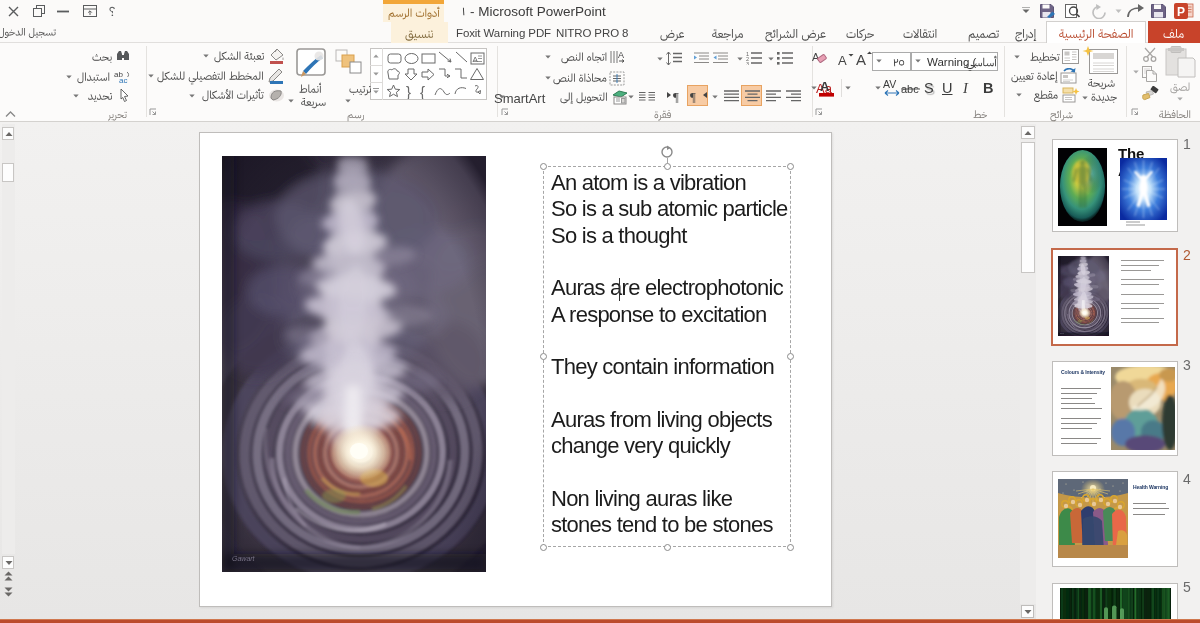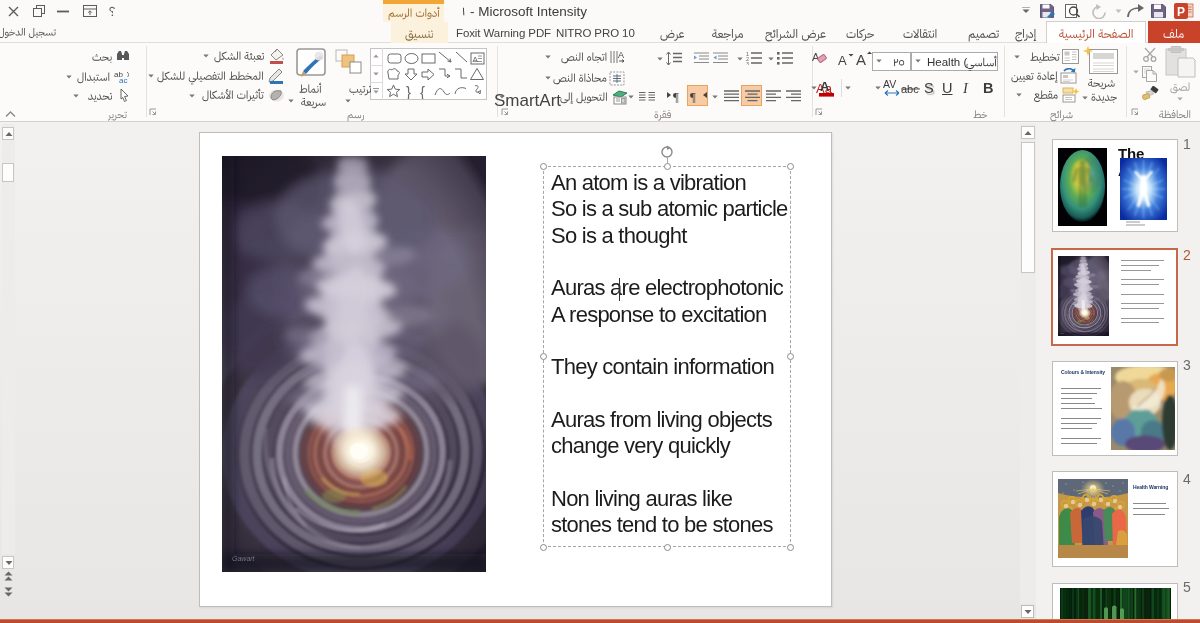--- a/index.html
+++ b/index.html
@@ -26,21 +26,21 @@
     <path d="M2.94 -2.70V-4.09Q2.50 -4.17 2.06 -4.35Q1.62 -4.52 1.27 -4.83Q0.92 -5.13 0.70 -5.58Q0.48 -6.03 0.48 -6.64Q0.48 -7.23 0.66 -7.71Q0.84 -8.19 1.19 -8.53Q1.53 -8.87 2.02 -9.05Q2.50 -9.23 3.09 -9.23Q3.70 -9.23 4.17 -9.06Q4.64 -8.89 4.99 -8.60Q5.33 -8.31 5.56 -7.92Q5.79 -7.54 5.90 -7.12L4.94 -6.76Q4.78 -7.34 4.34 -7.73Q3.89 -8.11 3.13 -8.11Q2.33 -8.11 1.88 -7.72Q1.43 -7.33 1.43 -6.62Q1.43 -5.76 2.07 -5.32Q2.70 -4.89 3.87 -4.84V-2.70ZM3.38 0.16Q2.96 0.16 2.78 -0.05Q2.59 -0.26 2.59 -0.60V-0.77Q2.59 -1.10 2.78 -1.31Q2.96 -1.52 3.38 -1.52Q3.80 -1.52 3.98 -1.31Q4.17 -1.10 4.17 -0.77V-0.60Q4.17 -0.26 3.98 -0.05Q3.80 0.16 3.38 0.16Z" fill="#585A5C"></path>
   </svg>
 <div class="abs" style="left:383px;top:0;width:61px;height:22px;background:#FCF1DC"></div>
 <div class="abs" style="left:383px;top:0;width:61px;height:4px;background:#F2A638"></div>
 <svg style="position:absolute;left:388.2px;top:3.9px" width="51.7" height="17.6" viewBox="0 -12.65 51.7 17.60">
     <path d="M0.66 -0.15Q0.66 -0.79 0.75 -1.25Q0.84 -1.72 1.07 -2.07Q1.30 -2.42 1.69 -2.71Q2.08 -2.99 2.69 -3.29L4.27 -4.06H5.13L5.91 -1.94Q6.02 -1.64 6.11 -1.45Q6.20 -1.25 6.31 -1.14Q6.42 -1.03 6.56 -0.99Q6.70 -0.95 6.89 -0.95H7.11V-0.22L6.89 0.00Q6.37 0.00 6.06 -0.15Q5.75 -0.30 5.51 -0.74L5.44 -0.71V0.00H4.14Q3.23 0.00 2.73 -0.35Q2.22 -0.70 2.22 -1.33Q2.22 -1.91 2.67 -2.27L2.63 -2.31L2.29 -2.11Q2.05 -1.96 1.89 -1.80Q1.73 -1.65 1.64 -1.43Q1.55 -1.21 1.51 -0.90Q1.47 -0.59 1.47 -0.15V3.37H0.66ZM2.88 -1.72Q2.88 -1.32 3.20 -1.13Q3.52 -0.95 4.20 -0.95H5.40Q5.28 -1.20 5.14 -1.59L4.55 -3.16L4.10 -2.95Q3.74 -2.78 3.51 -2.63Q3.28 -2.49 3.13 -2.34Q2.99 -2.20 2.94 -2.05Q2.88 -1.89 2.88 -1.72Z M6.89 -0.73 7.11 -0.95H7.49Q7.70 -0.95 7.86 -0.98Q8.02 -1.02 8.15 -1.12Q8.28 -1.22 8.40 -1.39Q8.51 -1.55 8.65 -1.81L9.12 -2.74L9.75 -2.42L9.16 -1.32L9.32 -1.22Q9.67 -0.99 10.00 -0.90Q10.34 -0.81 10.66 -0.81Q11.18 -0.81 11.42 -1.06Q11.67 -1.30 11.67 -1.88V-2.74H12.44V-1.88Q12.44 -1.29 12.61 -1.05Q12.77 -0.81 13.18 -0.81H13.40Q14.10 -0.81 14.10 -1.52Q14.10 -1.69 14.09 -1.97Q14.07 -2.25 14.01 -2.57L13.93 -3.18L14.68 -3.28L14.76 -2.69Q14.81 -2.35 14.83 -2.05Q14.85 -1.74 14.85 -1.52Q14.85 -0.76 14.44 -0.31Q14.04 0.13 13.29 0.13Q11.99 0.13 11.77 -0.97H11.71Q11.61 -0.44 11.29 -0.15Q10.98 0.13 10.47 0.13Q9.81 0.13 9.01 -0.38L8.67 -0.60Q8.35 -0.25 7.94 -0.13Q7.54 0.00 6.89 0.00Z M14.68 1.69H15.09Q15.70 1.69 16.08 1.52Q16.47 1.34 16.69 1.05Q16.91 0.76 16.99 0.37Q17.08 -0.02 17.08 -0.45Q17.08 -0.77 17.05 -1.12Q17.02 -1.46 16.96 -1.78L16.73 -3.02L17.50 -3.18L17.64 -2.34Q17.71 -1.96 17.75 -1.62Q17.79 -1.28 17.81 -0.95H18.85V-0.22L18.63 0.00H17.80Q17.75 0.54 17.59 1.02Q17.43 1.50 17.12 1.86Q16.81 2.22 16.31 2.43Q15.81 2.64 15.09 2.64H14.68Z M18.63 -0.73 18.85 -0.95H19.17Q19.70 -0.95 19.94 -1.19Q20.17 -1.43 20.17 -1.96V-8.14H20.99V-1.96Q20.99 -0.95 20.55 -0.47Q20.12 0.00 19.17 0.00H18.63Z M22.64 -8.14H23.45V0.00H22.64Z M31.95 0.13Q30.80 0.13 30.01 0.01Q29.23 -0.11 28.74 -0.37Q28.26 -0.64 28.04 -1.07Q27.83 -1.51 27.83 -2.13Q27.83 -2.57 27.95 -3.04Q28.06 -3.50 28.30 -4.06L28.98 -3.85Q28.53 -2.92 28.53 -2.24Q28.53 -1.57 29.17 -1.26Q29.81 -0.95 31.18 -0.95H32.73Q33.51 -0.95 34.01 -0.99Q34.52 -1.03 34.81 -1.14Q35.11 -1.25 35.23 -1.45Q35.34 -1.64 35.34 -1.94Q35.34 -2.12 35.32 -2.40Q35.30 -2.68 35.21 -3.15L35.05 -4.06L35.82 -4.18L35.96 -3.27Q36.04 -2.77 36.06 -2.46Q36.09 -2.15 36.09 -1.94Q36.09 -1.36 35.88 -0.97Q35.66 -0.57 35.17 -0.33Q34.68 -0.09 33.90 0.02Q33.11 0.13 31.95 0.13ZM32.57 -4.06Q32.35 -4.06 32.22 -4.19Q32.09 -4.31 32.09 -4.60Q32.09 -4.88 32.22 -5.01Q32.35 -5.14 32.57 -5.14H32.69Q32.91 -5.14 33.04 -5.01Q33.18 -4.88 33.18 -4.60Q33.18 -4.31 33.04 -4.19Q32.91 -4.06 32.69 -4.06ZM31.15 -4.06Q30.93 -4.06 30.80 -4.19Q30.67 -4.31 30.67 -4.60Q30.67 -4.88 30.80 -5.01Q30.93 -5.14 31.15 -5.14H31.27Q31.49 -5.14 31.62 -5.01Q31.76 -4.88 31.76 -4.60Q31.76 -4.31 31.62 -4.19Q31.49 -4.06 31.27 -4.06Z M37.41 -8.14H38.23V0.00H37.41Z M39.42 1.69H40.18Q41.51 1.69 42.15 1.11Q42.79 0.53 42.79 -0.52V-0.76H42.73Q42.58 -0.40 42.22 -0.19Q41.87 0.02 41.38 0.02Q40.50 0.02 40.02 -0.45Q39.53 -0.91 39.53 -1.76Q39.53 -2.25 39.68 -2.69Q39.83 -3.13 40.09 -3.46Q40.36 -3.78 40.73 -3.98Q41.10 -4.17 41.54 -4.17Q42.48 -4.17 43.02 -3.35Q43.56 -2.54 43.56 -1.07Q43.56 0.68 42.72 1.66Q41.88 2.64 40.18 2.64H39.42ZM41.60 -0.95Q42.07 -0.95 42.36 -1.03Q42.64 -1.11 42.79 -1.29Q42.79 -2.18 42.44 -2.70Q42.09 -3.22 41.47 -3.22Q40.91 -3.22 40.61 -2.85Q40.30 -2.47 40.30 -1.87Q40.30 -1.39 40.56 -1.17Q40.82 -0.95 41.38 -0.95Z M45.30 0.00Q44.90 0.00 44.64 -0.24Q44.38 -0.47 44.38 -0.93V-1.78H45.16V-0.95H46.97Q47.28 -0.95 47.48 -1.02Q47.67 -1.09 47.79 -1.21Q47.91 -1.33 47.95 -1.48Q47.99 -1.64 47.99 -1.80Q47.99 -2.18 47.76 -2.57Q47.52 -2.96 46.94 -3.54L45.78 -4.81L46.50 -5.49L47.60 -4.22Q47.93 -3.84 48.15 -3.53Q48.37 -3.21 48.51 -2.92Q48.65 -2.62 48.71 -2.33Q48.77 -2.05 48.77 -1.73Q48.77 -0.92 48.28 -0.46Q47.78 0.00 46.86 0.00Z M49.31 -8.34H49.71L49.72 -8.38Q49.63 -8.49 49.58 -8.64Q49.52 -8.79 49.52 -8.94Q49.52 -9.37 49.81 -9.66Q50.09 -9.94 50.53 -9.94Q50.79 -9.94 51.05 -9.82Q51.32 -9.69 51.45 -9.48L51.04 -8.99Q50.82 -9.24 50.53 -9.24Q50.34 -9.24 50.20 -9.14Q50.07 -9.03 50.07 -8.88Q50.07 -8.65 50.28 -8.51Q50.49 -8.38 50.86 -8.38H51.57V-7.68H49.31ZM50.03 -6.80H50.84V0.00H50.03Z" fill="#9A6722"></path>
   </svg>
 <svg style="position:absolute;left:462.0px;top:0.6px" width="3.3" height="20.0" viewBox="0 -14.37 3.3 20.00">
     <path d="M2.35 0.00H1.43L0.94 -7.58H1.86Z" fill="#3B3B3B"></path>
   </svg>
-<div class="abs" style="left:470px;top:4px;white-space:nowrap;font-size:13.5px;color:#3B3B3B"> - Microsoft Intensity</div>
+<div class="abs" style="left:470px;top:4px;white-space:nowrap;font-size:13.5px;color:#3B3B3B"> - Microsoft PowerPoint</div>
 <svg class="ico" style="left:1022px;top:7px" width="8" height="7" viewBox="0 0 8 7">
     <path d="M0 0H8" stroke="#666"></path>
     <path d="M0.5 2.5L4 6L7.5 2.5Z" fill="#666"></path>
   </svg>
 <svg class="ico" style="left:1040px;top:4px" width="15" height="14" viewBox="0 0 15 14">
     <path d="M0.5 0.5H11L13.5 3V13.5H0.5Z" fill="#6E6486" stroke="#5D5476"></path>
     <rect x="2.5" y="0.5" width="7" height="4" fill="#FBFAF9"></rect>
     <rect x="2.5" y="8" width="8" height="5.5" fill="#E8E6EE"></rect>
     <path d="M7 13L12.5 7.5L15 10L9.5 14Z" fill="#2E75B6"></path>
   </svg>
@@ -74,21 +74,21 @@
 <div class="abs" style="left:0;top:22px;width:1200px;height:21px;background:#FBFAF9"></div>
 <div class="abs" style="left:0;top:42px;width:1200px;height:1px;background:#E1DFDD"></div>
 <svg style="position:absolute;left:-2.0px;top:23.5px" width="58.0" height="16.0" viewBox="0 -11.50 58.0 16.00">
     <path d="M3.06 2.40Q1.80 2.40 1.10 1.74Q0.40 1.08 0.40 -0.10Q0.40 -0.56 0.53 -1.08Q0.65 -1.59 0.87 -2.10L1.49 -1.91Q1.30 -1.49 1.18 -1.04Q1.06 -0.59 1.06 -0.19Q1.06 0.62 1.51 1.06Q1.96 1.50 2.76 1.50H3.36Q3.83 1.50 4.16 1.40Q4.48 1.29 4.68 1.04Q4.88 0.80 4.97 0.41Q5.06 0.01 5.06 -0.56V-7.40H5.80V-0.56Q5.80 0.97 5.14 1.69Q4.48 2.40 3.06 2.40Z M6.89 1.54H7.42Q8.51 1.54 9.11 1.14Q9.70 0.73 9.84 0.00H8.67Q7.87 0.00 7.43 -0.42Q6.99 -0.84 6.99 -1.60Q6.99 -2.05 7.12 -2.45Q7.26 -2.85 7.50 -3.15Q7.74 -3.44 8.07 -3.62Q8.41 -3.79 8.81 -3.79Q9.64 -3.79 10.12 -3.05Q10.59 -2.31 10.59 -0.97V-0.86H11.05V-0.20L10.85 0.00H10.50Q10.28 1.15 9.52 1.77Q8.75 2.40 7.42 2.40H6.89ZM7.69 -1.70Q7.69 -1.26 7.92 -1.06Q8.16 -0.86 8.67 -0.86H9.89V-1.17Q9.89 -1.98 9.59 -2.46Q9.28 -2.93 8.75 -2.93Q8.24 -2.93 7.96 -2.59Q7.69 -2.25 7.69 -1.70Z M10.85 -0.66 11.05 -0.86H11.39Q11.83 -0.86 12.21 -0.89Q12.58 -0.92 12.97 -1.01Q13.36 -1.09 13.80 -1.25Q14.23 -1.41 14.78 -1.67L15.70 -2.11V-2.15L14.22 -2.48L12.15 -2.99V-2.13H11.45V-2.90Q11.45 -3.32 11.69 -3.54Q11.92 -3.75 12.28 -3.75Q12.39 -3.75 12.55 -3.73Q12.70 -3.70 13.03 -3.62L15.47 -2.99Q16.02 -2.85 16.39 -2.79Q16.76 -2.74 17.03 -2.74H17.19V-1.88H16.41L15.05 -1.06Q14.43 -0.69 13.95 -0.48Q13.47 -0.26 13.05 -0.15Q12.63 -0.05 12.23 -0.03Q11.84 0.00 11.39 0.00H10.85ZM13.53 -4.89Q13.33 -4.89 13.21 -5.00Q13.09 -5.12 13.09 -5.38Q13.09 -5.64 13.21 -5.76Q13.33 -5.87 13.53 -5.87H13.64Q13.84 -5.87 13.96 -5.76Q14.08 -5.64 14.08 -5.38Q14.08 -5.12 13.96 -5.00Q13.84 -4.89 13.64 -4.89Z M18.52 0.00Q18.16 0.00 17.93 -0.21Q17.69 -0.43 17.69 -0.85V-1.62H18.39V-0.86H19.74Q20.08 -0.86 20.30 -0.88Q20.52 -0.90 20.65 -0.95Q20.78 -0.99 20.83 -1.07Q20.88 -1.15 20.88 -1.28Q20.88 -1.40 20.83 -1.57Q20.78 -1.74 20.65 -2.09L19.69 -4.73L20.40 -4.99L21.42 -2.19Q21.57 -1.79 21.69 -1.54Q21.80 -1.28 21.92 -1.13Q22.04 -0.98 22.16 -0.92Q22.29 -0.86 22.45 -0.86H22.70V-0.20L22.50 0.00Q22.23 0.00 22.02 -0.05Q21.82 -0.10 21.66 -0.21Q21.50 -0.31 21.37 -0.48Q21.24 -0.65 21.12 -0.90H21.07Q21.01 -0.41 20.69 -0.21Q20.37 0.00 19.74 0.00Z M22.50 -0.66 22.70 -0.86H22.99Q23.47 -0.86 23.69 -1.08Q23.90 -1.30 23.90 -1.78V-7.40H24.64V-1.78Q24.64 -0.86 24.25 -0.43Q23.85 0.00 22.99 0.00H22.50Z M26.14 -7.40H26.88V0.00H26.14Z M33.49 2.40Q32.23 2.40 31.53 1.74Q30.83 1.08 30.83 -0.10Q30.83 -0.56 30.96 -1.08Q31.08 -1.59 31.30 -2.10L31.92 -1.91Q31.73 -1.49 31.61 -1.04Q31.49 -0.59 31.49 -0.19Q31.49 0.62 31.94 1.06Q32.39 1.50 33.19 1.50H33.79Q34.26 1.50 34.59 1.40Q34.91 1.29 35.11 1.04Q35.31 0.80 35.40 0.41Q35.49 0.01 35.49 -0.56V-7.40H36.23V-0.86H37.45V-0.20L37.25 0.00H36.20Q36.09 1.24 35.43 1.82Q34.77 2.40 33.49 2.40Z M37.25 -0.66 37.45 -0.86H37.80Q38.65 -0.86 38.65 -1.71V-3.29H39.35V-1.71Q39.35 -0.86 40.20 -0.86H40.55V-0.20L40.35 0.00Q38.97 0.00 38.73 -0.98H38.68Q38.57 -0.43 38.25 -0.21Q37.93 0.00 37.25 0.00ZM39.59 2.00Q39.39 2.00 39.27 1.89Q39.15 1.77 39.15 1.51Q39.15 1.25 39.27 1.14Q39.39 1.02 39.59 1.02H39.70Q39.90 1.02 40.02 1.14Q40.14 1.25 40.14 1.51Q40.14 1.77 40.02 1.89Q39.90 2.00 39.70 2.00ZM38.30 2.00Q38.10 2.00 37.98 1.89Q37.86 1.77 37.86 1.51Q37.86 1.25 37.98 1.14Q38.10 1.02 38.30 1.02H38.41Q38.61 1.02 38.73 1.14Q38.85 1.25 38.85 1.51Q38.85 1.77 38.73 1.89Q38.61 2.00 38.41 2.00Z M40.35 -0.66 40.55 -0.86H40.89Q41.33 -0.86 41.71 -0.89Q42.08 -0.92 42.47 -1.01Q42.86 -1.09 43.30 -1.25Q43.73 -1.41 44.28 -1.67L45.20 -2.11V-2.15L43.72 -2.48L41.65 -2.99V-2.13H40.95V-2.90Q40.95 -3.32 41.19 -3.54Q41.42 -3.75 41.78 -3.75Q41.89 -3.75 42.05 -3.73Q42.20 -3.70 42.53 -3.62L44.97 -2.99Q45.52 -2.85 45.89 -2.79Q46.26 -2.74 46.53 -2.74H46.69V-1.88H45.93V-1.76Q45.93 -1.26 46.15 -1.06Q46.37 -0.86 46.83 -0.86H47.18V-0.20L46.98 0.00Q46.54 0.00 46.23 -0.08Q45.92 -0.16 45.73 -0.35Q45.53 -0.53 45.44 -0.82Q45.34 -1.11 45.33 -1.53L44.55 -1.06Q43.93 -0.69 43.45 -0.48Q42.97 -0.26 42.55 -0.15Q42.13 -0.05 41.73 -0.03Q41.34 0.00 40.89 0.00H40.35ZM43.54 2.00Q43.34 2.00 43.22 1.89Q43.10 1.77 43.10 1.51Q43.10 1.25 43.22 1.14Q43.34 1.02 43.54 1.02H43.65Q43.85 1.02 43.97 1.14Q44.09 1.25 44.09 1.51Q44.09 1.77 43.97 1.89Q43.85 2.00 43.65 2.00Z M46.98 -0.66 47.18 -0.86H47.53Q47.72 -0.86 47.87 -0.90Q48.01 -0.93 48.13 -1.02Q48.25 -1.11 48.36 -1.26Q48.46 -1.41 48.58 -1.65L49.01 -2.49L49.58 -2.20L49.05 -1.20L49.19 -1.11Q49.51 -0.90 49.82 -0.82Q50.12 -0.74 50.41 -0.74Q50.88 -0.74 51.11 -0.96Q51.33 -1.18 51.33 -1.71V-2.49H52.03V-1.71Q52.03 -1.17 52.18 -0.95Q52.33 -0.74 52.68 -0.74H52.91Q53.26 -0.74 53.41 -0.95Q53.55 -1.17 53.55 -1.71V-2.89H54.25V-1.71Q54.25 -0.86 55.10 -0.86H55.45V-0.20L55.25 0.00Q54.59 0.00 54.21 -0.21Q53.83 -0.43 53.68 -0.88H53.63Q53.57 -0.32 53.33 -0.10Q53.09 0.12 52.63 0.12Q51.60 0.12 51.42 -0.88H51.37Q51.27 -0.40 50.99 -0.14Q50.70 0.12 50.23 0.12Q49.64 0.12 48.91 -0.35L48.60 -0.55Q48.31 -0.23 47.94 -0.12Q47.57 0.00 46.98 0.00Z M55.25 -0.66 55.45 -0.86H55.60Q56.26 -0.86 56.56 -1.02Q56.85 -1.19 56.85 -1.66Q56.85 -1.84 56.83 -2.12Q56.80 -2.40 56.72 -2.86L56.58 -3.69L57.28 -3.80L57.40 -2.97Q57.47 -2.48 57.50 -2.17Q57.53 -1.86 57.53 -1.66Q57.53 -0.82 57.04 -0.41Q56.54 0.00 55.60 0.00H55.25ZM57.38 -5.00Q57.18 -5.00 57.06 -5.12Q56.94 -5.23 56.94 -5.49Q56.94 -5.75 57.06 -5.87Q57.18 -5.98 57.38 -5.98H57.49Q57.69 -5.98 57.81 -5.87Q57.93 -5.75 57.93 -5.49Q57.93 -5.23 57.81 -5.12Q57.69 -5.00 57.49 -5.00ZM56.09 -5.00Q55.89 -5.00 55.77 -5.12Q55.65 -5.23 55.65 -5.49Q55.65 -5.75 55.77 -5.87Q55.89 -5.98 56.09 -5.98H56.20Q56.40 -5.98 56.52 -5.87Q56.64 -5.75 56.64 -5.49Q56.64 -5.23 56.52 -5.12Q56.40 -5.00 56.20 -5.00Z" fill="#444"></path>
   </svg>
 <div class="abs" style="left:391px;top:22px;width:57px;height:21px;background:#FCF1DC"></div>
 <svg style="position:absolute;left:404.5px;top:24.2px" width="28.9" height="19.2" viewBox="0 -13.80 28.9 19.20">
     <path d="M3.98 2.88Q2.33 2.88 1.40 2.09Q0.48 1.30 0.48 -0.12Q0.48 -0.67 0.63 -1.29Q0.78 -1.91 1.04 -2.52L1.79 -2.29Q1.56 -1.82 1.42 -1.31Q1.27 -0.80 1.27 -0.35Q1.27 0.67 1.89 1.24Q2.51 1.80 3.62 1.80H4.34Q5.72 1.80 6.39 1.37Q7.06 0.94 7.15 0.00H5.69Q4.73 0.00 4.20 -0.50Q3.67 -1.01 3.67 -1.92Q3.67 -2.46 3.83 -2.94Q4.00 -3.42 4.28 -3.77Q4.57 -4.13 4.97 -4.34Q5.38 -4.55 5.86 -4.55Q6.84 -4.55 7.40 -3.63Q7.96 -2.71 7.99 -1.03H8.54V-0.24L8.30 0.00H7.94Q7.75 1.48 6.80 2.18Q5.84 2.88 3.98 2.88ZM4.51 -2.04Q4.51 -1.51 4.79 -1.27Q5.08 -1.03 5.69 -1.03H7.16V-1.40Q7.16 -2.38 6.80 -2.95Q6.43 -3.52 5.78 -3.52Q5.17 -3.52 4.84 -3.11Q4.51 -2.70 4.51 -2.04ZM6.53 -5.99Q6.29 -5.99 6.14 -6.13Q6.00 -6.26 6.00 -6.58Q6.00 -6.89 6.14 -7.03Q6.29 -7.16 6.53 -7.16H6.66Q6.90 -7.16 7.04 -7.03Q7.19 -6.89 7.19 -6.58Q7.19 -6.26 7.04 -6.13Q6.90 -5.99 6.66 -5.99ZM4.98 -5.99Q4.74 -5.99 4.60 -6.13Q4.45 -6.26 4.45 -6.58Q4.45 -6.89 4.60 -7.03Q4.74 -7.16 4.98 -7.16H5.11Q5.35 -7.16 5.50 -7.03Q5.64 -6.89 5.64 -6.58Q5.64 -6.26 5.50 -6.13Q5.35 -5.99 5.11 -5.99Z M8.30 -0.79 8.54 -1.03H8.96Q9.98 -1.03 9.98 -2.05V-3.95H10.82V-2.05Q10.82 -1.03 11.84 -1.03H12.26V-0.24L12.02 0.00Q10.37 0.00 10.08 -1.18H10.02Q9.89 -0.52 9.50 -0.26Q9.12 0.00 8.30 0.00ZM11.11 2.40Q10.87 2.40 10.73 2.26Q10.58 2.12 10.58 1.81Q10.58 1.50 10.73 1.36Q10.87 1.22 11.11 1.22H11.24Q11.48 1.22 11.63 1.36Q11.77 1.50 11.77 1.81Q11.77 2.12 11.63 2.26Q11.48 2.40 11.24 2.40ZM9.56 2.40Q9.32 2.40 9.18 2.26Q9.04 2.12 9.04 1.81Q9.04 1.50 9.18 1.36Q9.32 1.22 9.56 1.22H9.70Q9.94 1.22 10.08 1.36Q10.22 1.50 10.22 1.81Q10.22 2.12 10.08 2.26Q9.94 2.40 9.70 2.40Z M12.02 -0.79 12.26 -1.03H12.68Q12.91 -1.03 13.09 -1.07Q13.26 -1.12 13.40 -1.22Q13.55 -1.33 13.67 -1.51Q13.80 -1.69 13.94 -1.98L14.46 -2.99L15.14 -2.64L14.51 -1.44L14.68 -1.33Q15.06 -1.08 15.43 -0.98Q15.79 -0.89 16.14 -0.89Q16.70 -0.89 16.97 -1.15Q17.24 -1.42 17.24 -2.05V-2.99H18.08V-2.05Q18.08 -1.40 18.26 -1.15Q18.44 -0.89 18.86 -0.89H19.14Q19.56 -0.89 19.73 -1.15Q19.91 -1.40 19.91 -2.05V-3.47H20.75V-2.05Q20.75 -1.03 21.77 -1.03H22.19V-0.24L21.95 0.00Q21.16 0.00 20.70 -0.26Q20.24 -0.52 20.06 -1.06H20.00Q19.93 -0.38 19.64 -0.12Q19.36 0.14 18.80 0.14Q17.57 0.14 17.35 -1.06H17.29Q17.17 -0.48 16.83 -0.17Q16.49 0.14 15.92 0.14Q15.22 0.14 14.34 -0.42L13.97 -0.66Q13.62 -0.28 13.18 -0.14Q12.73 0.00 12.02 0.00Z M21.95 -0.79 22.19 -1.03H22.61Q23.63 -1.03 23.63 -2.05V-3.95H24.47V-2.05Q24.47 -1.03 25.49 -1.03H25.91V-0.24L25.67 0.00Q24.01 0.00 23.72 -1.18H23.66Q23.53 -0.52 23.15 -0.26Q22.76 0.00 21.95 0.00ZM23.98 -5.39Q23.74 -5.39 23.59 -5.53Q23.45 -5.66 23.45 -5.98Q23.45 -6.29 23.59 -6.43Q23.74 -6.56 23.98 -6.56H24.11Q24.35 -6.56 24.49 -6.43Q24.64 -6.29 24.64 -5.98Q24.64 -5.66 24.49 -5.53Q24.35 -5.39 24.11 -5.39Z M25.67 -0.79 25.91 -1.03H26.09Q26.88 -1.03 27.23 -1.23Q27.59 -1.43 27.59 -1.99Q27.59 -2.21 27.56 -2.54Q27.53 -2.88 27.43 -3.43L27.26 -4.43L28.10 -4.56L28.25 -3.56Q28.33 -2.98 28.37 -2.60Q28.40 -2.23 28.40 -1.99Q28.40 -0.98 27.81 -0.49Q27.22 0.00 26.09 0.00H25.67ZM28.22 -6.00Q27.98 -6.00 27.84 -6.14Q27.70 -6.28 27.70 -6.59Q27.70 -6.90 27.84 -7.04Q27.98 -7.18 28.22 -7.18H28.36Q28.60 -7.18 28.74 -7.04Q28.88 -6.90 28.88 -6.59Q28.88 -6.28 28.74 -6.14Q28.60 -6.00 28.36 -6.00ZM26.68 -6.00Q26.44 -6.00 26.29 -6.14Q26.15 -6.28 26.15 -6.59Q26.15 -6.90 26.29 -7.04Q26.44 -7.18 26.68 -7.18H26.81Q27.05 -7.18 27.19 -7.04Q27.34 -6.90 27.34 -6.59Q27.34 -6.28 27.19 -6.14Q27.05 -6.00 26.81 -6.00Z" fill="#7A6335"></path>
   </svg>
 <div class="abs" style="left:456px;top:27px;white-space:nowrap;font-size:11.5px;letter-spacing:-0.1px;color:#444">Foxit Warning PDF</div>
-<div class="abs" style="left:556px;top:27px;white-space:nowrap;font-size:11.5px;letter-spacing:-0.1px;color:#444">NITRO PRO 10</div>
+<div class="abs" style="left:556px;top:27px;white-space:nowrap;font-size:11.5px;letter-spacing:-0.1px;color:#444">NITRO PRO 8</div>
 <svg style="position:absolute;left:659.7px;top:24.2px" width="24.6" height="19.2" viewBox="0 -13.80 24.6 19.20">
     <path d="M3.80 2.88Q2.23 2.88 1.36 2.09Q0.48 1.30 0.48 -0.12Q0.48 -0.67 0.63 -1.29Q0.78 -1.91 1.04 -2.52L1.79 -2.29Q1.56 -1.82 1.42 -1.31Q1.27 -0.80 1.27 -0.35Q1.27 0.67 1.85 1.24Q2.42 1.80 3.44 1.80H4.16Q5.44 1.80 6.03 1.29Q6.62 0.78 6.62 -0.31Q6.62 -0.46 6.62 -0.61Q6.61 -0.77 6.58 -0.99Q6.55 -1.21 6.49 -1.52Q6.43 -1.84 6.32 -2.29L6.20 -2.82L7.04 -2.99L7.15 -2.46Q7.25 -1.96 7.31 -1.61Q7.37 -1.27 7.39 -1.03H7.42L8.10 -2.20Q8.56 -2.99 9.02 -3.51Q9.49 -4.03 9.97 -4.34Q10.45 -4.66 10.95 -4.79Q11.45 -4.92 11.99 -4.92Q13.15 -4.92 13.80 -4.28Q14.45 -3.64 14.45 -2.51Q14.45 -1.15 13.76 -0.58Q13.08 0.00 11.75 0.00H7.43Q7.34 1.49 6.47 2.18Q5.59 2.88 3.80 2.88ZM11.75 -1.03Q12.65 -1.03 13.13 -1.33Q13.61 -1.63 13.61 -2.39Q13.61 -3.13 13.23 -3.51Q12.85 -3.89 12.17 -3.89H11.81Q11.33 -3.89 10.94 -3.80Q10.55 -3.71 10.19 -3.49Q9.84 -3.26 9.50 -2.87Q9.16 -2.48 8.77 -1.90L8.26 -1.09L8.29 -1.03ZM11.56 -6.36Q11.32 -6.36 11.17 -6.50Q11.03 -6.64 11.03 -6.95Q11.03 -7.26 11.17 -7.40Q11.32 -7.54 11.56 -7.54H11.69Q11.93 -7.54 12.07 -7.40Q12.22 -7.26 12.22 -6.95Q12.22 -6.64 12.07 -6.50Q11.93 -6.36 11.69 -6.36Z M14.26 1.85H14.70Q15.36 1.85 15.78 1.66Q16.20 1.46 16.44 1.15Q16.68 0.83 16.78 0.40Q16.87 -0.02 16.87 -0.49Q16.87 -0.84 16.84 -1.22Q16.80 -1.60 16.74 -1.94L16.49 -3.30L17.33 -3.47L17.48 -2.56Q17.56 -2.14 17.60 -1.76Q17.64 -1.39 17.66 -1.03H18.80V-0.24L18.56 0.00H17.65Q17.60 0.59 17.43 1.11Q17.26 1.63 16.91 2.03Q16.57 2.42 16.03 2.65Q15.48 2.88 14.70 2.88H14.26Z M18.56 -0.79 18.80 -1.03H20.32V-1.09Q19.87 -1.38 19.58 -1.92Q19.28 -2.46 19.28 -3.10Q19.28 -3.64 19.46 -4.08Q19.64 -4.52 19.95 -4.84Q20.26 -5.16 20.68 -5.33Q21.10 -5.51 21.56 -5.51Q22.25 -5.51 22.75 -5.23Q23.26 -4.94 23.59 -4.43L22.99 -3.73Q22.68 -4.12 22.33 -4.30Q21.97 -4.48 21.52 -4.48Q20.83 -4.48 20.48 -4.10Q20.12 -3.72 20.12 -3.10Q20.12 -2.76 20.27 -2.47Q20.41 -2.18 20.66 -1.97Q20.92 -1.76 21.26 -1.64Q21.61 -1.52 22.02 -1.52Q22.56 -1.52 23.14 -1.67L24.10 -1.91L24.32 -0.97L22.76 -0.54Q22.19 -0.37 21.70 -0.27Q21.20 -0.17 20.72 -0.11Q20.23 -0.05 19.71 -0.02Q19.19 0.00 18.56 0.00Z" fill="#444"></path>
   </svg>
 <svg style="position:absolute;left:712.3px;top:24.2px" width="31.4" height="19.2" viewBox="0 -13.80 31.4 19.20">
     <path d="M5.47 0.00Q4.92 0.00 4.54 -0.09Q4.16 -0.18 3.93 -0.39Q3.70 -0.60 3.59 -0.93Q3.48 -1.26 3.48 -1.75V-1.96H3.42Q3.25 -1.42 2.85 -1.15Q2.45 -0.88 1.88 -0.88Q1.08 -0.88 0.63 -1.31Q0.18 -1.74 0.18 -2.53Q0.18 -2.87 0.29 -3.16Q0.40 -3.46 0.64 -3.74Q0.89 -4.02 1.27 -4.30Q1.66 -4.58 2.21 -4.90L3.42 -5.59V-6.19H4.26V-1.87Q4.26 -1.38 4.51 -1.21Q4.76 -1.03 5.29 -1.03H5.71V-0.24ZM2.06 -1.91Q2.80 -1.91 3.11 -2.12Q3.42 -2.33 3.42 -2.87V-4.62L2.21 -3.97Q1.57 -3.62 1.30 -3.33Q1.02 -3.04 1.02 -2.65Q1.02 -2.27 1.25 -2.09Q1.49 -1.91 2.06 -1.91ZM3.80 -7.19Q3.56 -7.19 3.42 -7.33Q3.28 -7.46 3.28 -7.78Q3.28 -8.09 3.42 -8.23Q3.56 -8.36 3.80 -8.36H3.94Q4.18 -8.36 4.32 -8.23Q4.46 -8.09 4.46 -7.78Q4.46 -7.46 4.32 -7.33Q4.18 -7.19 3.94 -7.19ZM2.26 -7.19Q2.02 -7.19 1.87 -7.33Q1.73 -7.46 1.73 -7.78Q1.73 -8.09 1.87 -8.23Q2.02 -8.36 2.26 -8.36H2.39Q2.63 -8.36 2.77 -8.23Q2.92 -8.09 2.92 -7.78Q2.92 -7.46 2.77 -7.33Q2.63 -7.19 2.39 -7.19Z M5.47 -0.79 5.71 -1.03H7.93L7.94 -1.08L6.25 -3.17V-4.20Q6.78 -4.48 7.40 -4.63Q8.02 -4.78 8.60 -4.78Q9.70 -4.78 10.30 -4.33Q10.91 -3.89 10.91 -3.10Q10.91 -2.78 10.83 -2.55Q10.75 -2.32 10.57 -2.09Q10.39 -1.86 10.10 -1.62Q9.82 -1.38 9.41 -1.07L9.42 -1.03H11.45V-0.24L11.21 0.00H10.43Q9.95 0.00 9.50 -0.14Q9.05 -0.28 8.66 -0.55Q8.28 -0.28 7.83 -0.14Q7.38 0.00 6.90 0.00H5.47ZM7.06 -3.46 8.75 -1.44 8.88 -1.55Q9.17 -1.79 9.39 -1.97Q9.61 -2.15 9.77 -2.31Q9.92 -2.47 10.01 -2.62Q10.09 -2.77 10.09 -2.95Q10.09 -3.34 9.70 -3.54Q9.30 -3.74 8.58 -3.74Q8.23 -3.74 7.85 -3.69Q7.48 -3.64 7.06 -3.50Z M11.21 -0.79 11.45 -1.03H11.86Q12.38 -1.03 12.83 -1.07Q13.28 -1.10 13.75 -1.21Q14.22 -1.31 14.74 -1.50Q15.26 -1.69 15.92 -2.00L17.03 -2.53V-2.58L15.25 -2.98L12.77 -3.59V-2.56H11.93V-3.48Q11.93 -3.98 12.21 -4.24Q12.49 -4.50 12.92 -4.50Q13.06 -4.50 13.24 -4.47Q13.43 -4.44 13.82 -4.34L16.75 -3.59Q17.41 -3.42 17.86 -3.35Q18.30 -3.29 18.62 -3.29H18.82V-2.26H17.88L16.25 -1.27Q15.50 -0.83 14.93 -0.57Q14.35 -0.31 13.85 -0.19Q13.34 -0.06 12.87 -0.03Q12.40 0.00 11.86 0.00H11.21ZM15.04 2.40Q14.80 2.40 14.65 2.26Q14.51 2.12 14.51 1.81Q14.51 1.50 14.65 1.36Q14.80 1.22 15.04 1.22H15.17Q15.41 1.22 15.55 1.36Q15.70 1.50 15.70 1.81Q15.70 2.12 15.55 2.26Q15.41 2.40 15.17 2.40Z M19.96 -8.88H20.84V0.00H19.96Z M21.02 1.85H21.47Q22.13 1.85 22.55 1.66Q22.97 1.46 23.21 1.15Q23.45 0.83 23.54 0.40Q23.64 -0.02 23.64 -0.49Q23.64 -0.84 23.60 -1.22Q23.57 -1.60 23.51 -1.94L23.26 -3.30L24.10 -3.47L24.25 -2.56Q24.32 -2.14 24.37 -1.76Q24.41 -1.39 24.43 -1.03H25.57V-0.24L25.33 0.00H24.42Q24.37 0.59 24.20 1.11Q24.02 1.63 23.68 2.03Q23.34 2.42 22.79 2.65Q22.25 2.88 21.47 2.88H21.02Z M26.90 -0.70Q26.63 -0.32 26.26 -0.16Q25.90 0.00 25.33 0.00V-0.79L25.57 -1.03Q25.80 -1.03 25.96 -1.09Q26.12 -1.15 26.25 -1.28Q26.38 -1.40 26.48 -1.61Q26.58 -1.82 26.69 -2.11L27.02 -3.00Q27.30 -3.72 27.76 -4.11Q28.21 -4.50 28.97 -4.50Q29.86 -4.50 30.34 -3.70Q30.83 -2.89 30.83 -1.46V-0.90L30.12 0.14ZM27.38 -1.64 29.99 -0.95V-1.46Q29.99 -2.40 29.68 -2.93Q29.38 -3.47 28.82 -3.47Q28.37 -3.47 28.12 -3.19Q27.88 -2.92 27.71 -2.50Z" fill="#444"></path>
   </svg>
 <svg style="position:absolute;left:764.5px;top:24.2px" width="61.0" height="19.2" viewBox="0 -13.80 61.0 19.20">
     <path d="M3.86 3.65Q3.07 3.65 2.43 3.42Q1.79 3.19 1.34 2.75Q0.90 2.32 0.66 1.69Q0.42 1.06 0.42 0.25Q0.42 -0.26 0.57 -0.76Q0.72 -1.26 1.09 -1.72Q1.45 -2.18 2.06 -2.60Q2.68 -3.02 3.59 -3.38L6.05 -4.34V-4.39L1.73 -4.55V-3.61H0.89V-4.54Q0.89 -5.08 1.24 -5.32Q1.58 -5.57 2.21 -5.53L6.78 -5.26V-3.67L6.20 -3.46V-2.11Q6.20 -1.51 6.47 -1.27Q6.73 -1.03 7.28 -1.03H7.70V-0.24L7.46 0.00Q6.91 0.00 6.53 -0.11Q6.16 -0.22 5.92 -0.45Q5.69 -0.68 5.59 -1.06Q5.48 -1.44 5.48 -1.99V-3.18L3.70 -2.51Q2.46 -2.05 1.88 -1.46Q1.31 -0.88 1.31 -0.01V0.28Q1.31 1.37 2.00 1.97Q2.69 2.57 3.86 2.57Q4.73 2.57 5.40 2.29Q6.07 2.00 6.68 1.37L7.33 2.17Q6.96 2.56 6.58 2.84Q6.19 3.12 5.77 3.30Q5.35 3.48 4.88 3.56Q4.40 3.65 3.86 3.65Z M7.46 -0.79 7.70 -1.03H7.88Q8.68 -1.03 9.03 -1.23Q9.38 -1.43 9.38 -1.99Q9.38 -2.21 9.35 -2.54Q9.32 -2.88 9.23 -3.43L9.06 -4.43L9.90 -4.56L10.04 -3.56Q10.13 -2.98 10.16 -2.60Q10.20 -2.23 10.20 -1.99Q10.20 -0.98 9.61 -0.49Q9.01 0.00 7.88 0.00H7.46ZM8.11 -6.24H8.54L8.56 -6.29Q8.46 -6.41 8.40 -6.57Q8.34 -6.73 8.34 -6.90Q8.34 -7.37 8.65 -7.68Q8.96 -7.99 9.44 -7.99Q9.72 -7.99 10.01 -7.85Q10.30 -7.72 10.44 -7.49L10.00 -6.95Q9.76 -7.22 9.44 -7.22Q9.23 -7.22 9.08 -7.11Q8.94 -7.00 8.94 -6.83Q8.94 -6.58 9.17 -6.43Q9.40 -6.29 9.80 -6.29H10.57V-5.52H8.11Z M11.64 -8.88H12.53V0.00H11.64Z M12.71 1.85H13.15Q13.81 1.85 14.23 1.66Q14.65 1.46 14.89 1.15Q15.13 0.83 15.23 0.40Q15.32 -0.02 15.32 -0.49Q15.32 -0.84 15.29 -1.22Q15.25 -1.60 15.19 -1.94L14.94 -3.30L15.78 -3.47L15.94 -2.56Q16.01 -2.14 16.05 -1.76Q16.09 -1.39 16.12 -1.03H17.26V-0.24L17.02 0.00H16.10Q16.06 0.59 15.88 1.11Q15.71 1.63 15.37 2.03Q15.02 2.42 14.48 2.65Q13.93 2.88 13.15 2.88H12.71Z M17.02 -0.79 17.26 -1.03H17.68Q17.90 -1.03 18.08 -1.07Q18.25 -1.12 18.40 -1.22Q18.54 -1.33 18.67 -1.51Q18.79 -1.69 18.94 -1.98L19.45 -2.99L20.14 -2.64L19.50 -1.44L19.67 -1.33Q20.05 -1.08 20.42 -0.98Q20.78 -0.89 21.13 -0.89Q21.70 -0.89 21.97 -1.15Q22.24 -1.42 22.24 -2.05V-2.99H23.08V-2.05Q23.08 -1.40 23.26 -1.15Q23.44 -0.89 23.86 -0.89H24.13Q24.55 -0.89 24.73 -1.15Q24.90 -1.40 24.90 -2.05V-3.47H25.74V-2.05Q25.74 -1.03 26.76 -1.03H27.18V-0.24L26.94 0.00Q26.15 0.00 25.69 -0.26Q25.24 -0.52 25.06 -1.06H25.00Q24.92 -0.38 24.64 -0.12Q24.35 0.14 23.80 0.14Q22.56 0.14 22.34 -1.06H22.28Q22.16 -0.48 21.82 -0.17Q21.48 0.14 20.92 0.14Q20.21 0.14 19.33 -0.42L18.96 -0.66Q18.61 -0.28 18.17 -0.14Q17.72 0.00 17.02 0.00ZM23.36 -4.43Q23.12 -4.43 22.98 -4.57Q22.84 -4.70 22.84 -5.02Q22.84 -5.33 22.98 -5.47Q23.12 -5.60 23.36 -5.60H23.50Q23.74 -5.60 23.88 -5.47Q24.02 -5.33 24.02 -5.02Q24.02 -4.70 23.88 -4.57Q23.74 -4.43 23.50 -4.43ZM21.82 -4.43Q21.58 -4.43 21.43 -4.57Q21.29 -4.70 21.29 -5.02Q21.29 -5.33 21.43 -5.47Q21.58 -5.60 21.82 -5.60H21.95Q22.19 -5.60 22.33 -5.47Q22.48 -5.33 22.48 -5.02Q22.48 -4.70 22.33 -4.57Q22.19 -4.43 21.95 -4.43ZM22.58 -5.88Q22.36 -5.88 22.22 -6.02Q22.08 -6.16 22.08 -6.44Q22.08 -6.73 22.22 -6.87Q22.36 -7.01 22.58 -7.01H22.73Q22.96 -7.01 23.09 -6.87Q23.23 -6.73 23.23 -6.44Q23.23 -6.16 23.09 -6.02Q22.96 -5.88 22.73 -5.88Z M26.94 -0.79 27.18 -1.03H27.53Q28.10 -1.03 28.36 -1.30Q28.62 -1.56 28.62 -2.14V-8.88H29.51V-2.14Q29.51 -1.03 29.03 -0.52Q28.56 0.00 27.53 0.00H26.94Z M31.31 -8.88H32.20V0.00H31.31Z M40.26 2.88Q38.69 2.88 37.81 2.09Q36.94 1.30 36.94 -0.12Q36.94 -0.67 37.09 -1.29Q37.24 -1.91 37.50 -2.52L38.24 -2.29Q38.02 -1.82 37.87 -1.31Q37.73 -0.80 37.73 -0.35Q37.73 0.67 38.30 1.24Q38.88 1.80 39.90 1.80H40.62Q41.89 1.80 42.49 1.29Q43.08 0.78 43.08 -0.31Q43.08 -0.46 43.07 -0.61Q43.07 -0.77 43.04 -0.99Q43.01 -1.21 42.95 -1.52Q42.89 -1.84 42.78 -2.29L42.66 -2.82L43.50 -2.99L43.61 -2.46Q43.70 -1.96 43.76 -1.61Q43.82 -1.27 43.85 -1.03H43.87L44.56 -2.20Q45.01 -2.99 45.48 -3.51Q45.95 -4.03 46.43 -4.34Q46.91 -4.66 47.41 -4.79Q47.90 -4.92 48.44 -4.92Q49.61 -4.92 50.26 -4.28Q50.90 -3.64 50.90 -2.51Q50.90 -1.15 50.22 -0.58Q49.54 0.00 48.20 0.00H43.88Q43.80 1.49 42.92 2.18Q42.05 2.88 40.26 2.88ZM48.20 -1.03Q49.10 -1.03 49.58 -1.33Q50.06 -1.63 50.06 -2.39Q50.06 -3.13 49.69 -3.51Q49.31 -3.89 48.62 -3.89H48.26Q47.78 -3.89 47.39 -3.80Q47.00 -3.71 46.65 -3.49Q46.30 -3.26 45.95 -2.87Q45.61 -2.48 45.23 -1.90L44.71 -1.09L44.75 -1.03ZM48.01 -6.36Q47.77 -6.36 47.63 -6.50Q47.48 -6.64 47.48 -6.95Q47.48 -7.26 47.63 -7.40Q47.77 -7.54 48.01 -7.54H48.14Q48.38 -7.54 48.53 -7.40Q48.67 -7.26 48.67 -6.95Q48.67 -6.64 48.53 -6.50Q48.38 -6.36 48.14 -6.36Z M50.71 1.85H51.16Q51.82 1.85 52.24 1.66Q52.66 1.46 52.90 1.15Q53.14 0.83 53.23 0.40Q53.33 -0.02 53.33 -0.49Q53.33 -0.84 53.29 -1.22Q53.26 -1.60 53.20 -1.94L52.94 -3.30L53.78 -3.47L53.94 -2.56Q54.01 -2.14 54.05 -1.76Q54.10 -1.39 54.12 -1.03H55.26V-0.24L55.02 0.00H54.11Q54.06 0.59 53.89 1.11Q53.71 1.63 53.37 2.03Q53.03 2.42 52.48 2.65Q51.94 2.88 51.16 2.88H50.71Z M55.02 -0.79 55.26 -1.03H56.77V-1.09Q56.33 -1.38 56.03 -1.92Q55.74 -2.46 55.74 -3.10Q55.74 -3.64 55.92 -4.08Q56.10 -4.52 56.41 -4.84Q56.71 -5.16 57.13 -5.33Q57.55 -5.51 58.02 -5.51Q58.70 -5.51 59.21 -5.23Q59.71 -4.94 60.05 -4.43L59.45 -3.73Q59.14 -4.12 58.78 -4.30Q58.43 -4.48 57.97 -4.48Q57.29 -4.48 56.93 -4.10Q56.58 -3.72 56.58 -3.10Q56.58 -2.76 56.72 -2.47Q56.87 -2.18 57.12 -1.97Q57.37 -1.76 57.72 -1.64Q58.07 -1.52 58.48 -1.52Q59.02 -1.52 59.59 -1.67L60.55 -1.91L60.78 -0.97L59.22 -0.54Q58.64 -0.37 58.15 -0.27Q57.66 -0.17 57.17 -0.11Q56.69 -0.05 56.17 -0.02Q55.64 0.00 55.02 0.00Z" fill="#444"></path>
   </svg>
 <svg style="position:absolute;left:845.6px;top:24.2px" width="28.7" height="19.2" viewBox="0 -13.80 28.7 19.20">
@@ -298,21 +298,21 @@
   </svg>
 <svg class="ico" style="left:545px;top:76px" width="6" height="4" viewBox="0 0 6 4">
     <path d="M0.3 0.5L3 3.5L5.7 0.5Z" fill="#777"></path>
   </svg>
 <svg class="ico" style="left:611px;top:90px" width="18" height="15" viewBox="0 0 18 15">
     <path d="M2 5L8 1L16 3L10 7Z" fill="#4CAF7E" stroke="#2E7D55"></path>
     <rect x="3" y="7" width="12" height="7" fill="#fff" stroke="#8A8886"></rect>
     <path d="M5 9H9M5 11H9" stroke="#999"></path>
     <rect x="10.5" y="8.5" width="3.5" height="4.5" fill="#D8D6D4" stroke="#999"></rect>
   </svg>
-<div class="abs" style="left:494px;top:91px;width:56px;font-size:17px;color:#444">SmartArt</div>
+<div class="abs" style="left:494px;top:91px;width:56px;font-size:13px;color:#444">SmartArt</div>
 <svg style="position:absolute;left:560.4px;top:88.3px" width="47.6" height="17.6" viewBox="0 -12.65 47.6 17.60">
     <path d="M3.82 2.64Q2.22 2.64 1.33 1.91Q0.44 1.19 0.44 -0.11Q0.44 -0.62 0.58 -1.18Q0.71 -1.75 0.96 -2.31L1.64 -2.10Q1.43 -1.67 1.30 -1.20Q1.17 -0.74 1.17 -0.32Q1.17 0.62 1.78 1.13Q2.39 1.65 3.49 1.65H4.15Q5.35 1.65 6.06 1.22Q6.78 0.78 6.90 -0.01L4.55 -0.32V-1.29L5.97 -1.08Q6.35 -1.02 6.79 -0.98Q7.24 -0.95 7.52 -0.95V-0.49L7.66 -0.35Q7.66 0.35 7.40 0.91Q7.14 1.46 6.64 1.85Q6.15 2.23 5.43 2.44Q4.72 2.64 3.82 2.64Z M7.30 -0.73 7.52 -0.95H7.84Q8.37 -0.95 8.61 -1.19Q8.84 -1.43 8.84 -1.96V-8.14H9.66V-1.96Q9.66 -0.95 9.22 -0.47Q8.79 0.00 7.84 0.00H7.30Z M11.31 -8.14H12.12V0.00H11.31ZM10.60 2.19H11.00L11.01 2.14Q10.92 2.04 10.87 1.89Q10.81 1.74 10.81 1.58Q10.81 1.16 11.10 0.87Q11.38 0.58 11.82 0.58Q12.08 0.58 12.34 0.71Q12.61 0.84 12.74 1.04L12.33 1.54Q12.11 1.29 11.82 1.29Q11.63 1.29 11.49 1.39Q11.36 1.50 11.36 1.65Q11.36 1.88 11.57 2.01Q11.78 2.14 12.15 2.14H12.86V2.85H10.60Z M19.39 2.64Q18.01 2.64 17.24 1.91Q16.47 1.19 16.47 -0.11Q16.47 -0.62 16.60 -1.18Q16.74 -1.75 16.98 -2.31L17.67 -2.10Q17.46 -1.64 17.33 -1.14Q17.19 -0.65 17.19 -0.21Q17.19 0.68 17.69 1.17Q18.18 1.65 19.06 1.65H19.72Q20.24 1.65 20.60 1.53Q20.96 1.42 21.18 1.15Q21.39 0.88 21.49 0.45Q21.59 0.01 21.59 -0.62V-8.14H22.41V-0.95H23.75V-0.22L23.53 0.00H22.37Q22.25 1.36 21.53 2.00Q20.80 2.64 19.39 2.64Z M23.53 -0.73 23.75 -0.95H23.91Q24.64 -0.95 24.96 -1.13Q25.29 -1.31 25.29 -1.83Q25.29 -2.02 25.26 -2.33Q25.23 -2.64 25.15 -3.15L24.99 -4.06L25.76 -4.18L25.89 -3.27Q25.97 -2.73 26.00 -2.39Q26.04 -2.05 26.04 -1.83Q26.04 -0.90 25.49 -0.45Q24.95 0.00 23.91 0.00H23.53ZM25.92 2.20Q25.70 2.20 25.56 2.07Q25.43 1.95 25.43 1.66Q25.43 1.38 25.56 1.25Q25.70 1.12 25.92 1.12H26.04Q26.26 1.12 26.39 1.25Q26.52 1.38 26.52 1.66Q26.52 1.95 26.39 2.07Q26.26 2.20 26.04 2.20ZM24.50 2.20Q24.28 2.20 24.15 2.07Q24.01 1.95 24.01 1.66Q24.01 1.38 24.15 1.25Q24.28 1.12 24.50 1.12H24.62Q24.84 1.12 24.97 1.25Q25.10 1.38 25.10 1.66Q25.10 1.95 24.97 2.07Q24.84 2.20 24.62 2.20Z M26.91 1.69H27.49Q28.69 1.69 29.34 1.25Q30.00 0.80 30.15 0.00H28.86Q27.98 0.00 27.50 -0.46Q27.02 -0.92 27.02 -1.76Q27.02 -2.25 27.16 -2.69Q27.31 -3.13 27.58 -3.46Q27.84 -3.78 28.21 -3.98Q28.58 -4.17 29.02 -4.17Q29.93 -4.17 30.45 -3.35Q30.98 -2.54 30.98 -1.07V-0.95H31.48V-0.22L31.26 0.00H30.88Q30.64 1.26 29.79 1.95Q28.95 2.64 27.49 2.64H26.91ZM27.79 -1.87Q27.79 -1.39 28.04 -1.17Q28.30 -0.95 28.86 -0.95H30.21V-1.29Q30.21 -2.18 29.87 -2.70Q29.54 -3.22 28.95 -3.22Q28.39 -3.22 28.09 -2.85Q27.79 -2.47 27.79 -1.87Z M31.26 -0.73 31.48 -0.95H31.86Q32.34 -0.95 32.75 -0.98Q33.17 -1.01 33.59 -1.11Q34.02 -1.20 34.50 -1.38Q34.98 -1.55 35.59 -1.84L36.60 -2.32V-2.36L34.97 -2.73L32.69 -3.29V-2.34H31.92V-3.19Q31.92 -3.65 32.18 -3.89Q32.44 -4.12 32.84 -4.12Q32.96 -4.12 33.13 -4.10Q33.30 -4.07 33.66 -3.98L36.34 -3.29Q36.95 -3.13 37.36 -3.07Q37.76 -3.01 38.06 -3.01H38.24V-2.07H37.40V-1.94Q37.40 -1.39 37.64 -1.17Q37.88 -0.95 38.39 -0.95H38.78V-0.22L38.55 0.00Q38.07 0.00 37.73 -0.09Q37.39 -0.18 37.17 -0.38Q36.96 -0.58 36.86 -0.90Q36.75 -1.22 36.74 -1.68L35.88 -1.17Q35.20 -0.76 34.67 -0.52Q34.14 -0.29 33.68 -0.17Q33.22 -0.05 32.79 -0.03Q32.35 0.00 31.86 0.00H31.26Z M38.56 -0.73 38.78 -0.95H39.16Q40.10 -0.95 40.10 -1.88V-3.62H40.87V-1.88Q40.87 -0.95 41.80 -0.95H42.19V-0.22L41.97 0.00Q40.45 0.00 40.18 -1.08H40.13Q40.01 -0.47 39.66 -0.24Q39.30 0.00 38.56 0.00ZM41.10 -4.94Q40.88 -4.94 40.74 -5.07Q40.61 -5.19 40.61 -5.48Q40.61 -5.76 40.74 -5.89Q40.88 -6.02 41.10 -6.02H41.22Q41.44 -6.02 41.57 -5.89Q41.70 -5.76 41.70 -5.48Q41.70 -5.19 41.57 -5.07Q41.44 -4.94 41.22 -4.94ZM39.68 -4.94Q39.46 -4.94 39.33 -5.07Q39.19 -5.19 39.19 -5.48Q39.19 -5.76 39.33 -5.89Q39.46 -6.02 39.68 -6.02H39.80Q40.02 -6.02 40.15 -5.89Q40.28 -5.76 40.28 -5.48Q40.28 -5.19 40.15 -5.07Q40.02 -4.94 39.80 -4.94Z M41.97 -0.73 42.19 -0.95H42.50Q43.03 -0.95 43.27 -1.19Q43.51 -1.43 43.51 -1.96V-8.14H44.32V-1.96Q44.32 -0.95 43.88 -0.47Q43.45 0.00 42.50 0.00H41.97Z M45.97 -8.14H46.78V0.00H45.97Z" fill="#444"></path>
   </svg>
 <svg class="ico" style="left:499px;top:95px" width="6" height="4" viewBox="0 0 6 4">
     <path d="M0.3 0.5L3 3.5L5.7 0.5Z" fill="#777"></path>
   </svg>
 <svg class="ico" style="left:665px;top:51px" width="18" height="15" viewBox="0 0 18 15">
     <path d="M3.5 1V14M3.5 1L1.5 3.5M3.5 1L5.5 3.5M3.5 14L1.5 11.5M3.5 14L5.5 11.5" stroke="#666" fill="none"></path>
     <path d="M8 2.5H17M8 6.5H17M8 10.5H17" stroke="#666" stroke-width="1.4"></path>
   </svg>
@@ -380,21 +380,21 @@
 <div class="abs" style="left:911px;top:52px;width:87px;height:19px;background:#fff;border:1px solid #ABABAB"></div>
 <svg class="ico" style="left:876px;top:59px" width="6" height="4" viewBox="0 0 6 4">
     <path d="M0.3 0.5L3 3.5L5.7 0.5Z" fill="#777"></path>
   </svg>
 <svg style="position:absolute;left:893.2px;top:52.8px" width="11.6" height="18.4" viewBox="0 -13.22 11.6 18.40">
     <path d="M1.86 -4.55H3.01Q3.76 -4.55 4.05 -4.77Q4.35 -4.99 4.35 -5.54Q4.35 -5.76 4.27 -6.09Q4.20 -6.43 4.04 -6.91L4.86 -7.11Q5.00 -6.64 5.07 -6.26Q5.13 -5.88 5.13 -5.54Q5.13 -4.52 4.62 -4.04Q4.11 -3.56 3.01 -3.56H1.93L2.16 0.00H1.31L0.86 -6.97H1.71Z M8.46 -1.59H8.74Q9.54 -1.59 9.97 -2.07Q10.40 -2.55 10.40 -3.32Q10.40 -3.76 10.26 -4.14Q10.12 -4.52 9.88 -4.80Q9.64 -5.07 9.31 -5.23Q8.98 -5.38 8.60 -5.38Q8.22 -5.38 7.89 -5.23Q7.57 -5.07 7.33 -4.80Q7.08 -4.52 6.95 -4.14Q6.81 -3.76 6.81 -3.32Q6.81 -2.56 7.23 -2.08Q7.66 -1.59 8.46 -1.59ZM8.60 -0.67Q7.99 -0.67 7.52 -0.85Q7.05 -1.03 6.72 -1.38Q6.38 -1.72 6.21 -2.21Q6.04 -2.70 6.04 -3.31Q6.04 -3.96 6.23 -4.50Q6.43 -5.05 6.77 -5.45Q7.12 -5.85 7.58 -6.08Q8.05 -6.30 8.60 -6.30Q9.15 -6.30 9.62 -6.08Q10.09 -5.85 10.43 -5.45Q10.78 -5.05 10.97 -4.50Q11.17 -3.96 11.17 -3.31Q11.17 -2.70 10.99 -2.21Q10.82 -1.72 10.49 -1.38Q10.15 -1.03 9.68 -0.85Q9.20 -0.67 8.60 -0.67Z" fill="#333"></path>
   </svg>
 <svg class="ico" style="left:915px;top:59px" width="6" height="4" viewBox="0 0 6 4">
     <path d="M0.3 0.5L3 3.5L5.7 0.5Z" fill="#777"></path>
   </svg>
-<div class="abs" style="left:927px;top:56px;width:52px;font-size:11.5px;color:#333">Health (</div>
+<div class="abs" style="left:927px;top:56px;width:52px;font-size:11.5px;color:#333">Warning (</div>
 <svg style="position:absolute;left:966.2px;top:52.8px" width="30.8" height="18.4" viewBox="0 -13.22 30.8 18.40">
     <path d="M3.99 2.76Q2.32 2.76 1.39 2.00Q0.46 1.24 0.46 -0.11Q0.46 -0.64 0.60 -1.24Q0.75 -1.83 1.00 -2.42L1.71 -2.20Q1.49 -1.75 1.36 -1.26Q1.22 -0.77 1.22 -0.33Q1.22 0.64 1.86 1.18Q2.50 1.72 3.65 1.72H4.34Q5.59 1.72 6.34 1.27Q7.08 0.82 7.21 -0.01L4.76 -0.33V-1.35L6.24 -1.13Q6.64 -1.07 7.10 -1.03Q7.57 -0.99 7.87 -0.99V-0.52L8.00 -0.37Q8.00 0.37 7.73 0.95Q7.46 1.53 6.95 1.93Q6.43 2.33 5.68 2.55Q4.93 2.76 3.99 2.76ZM4.67 5.06Q4.44 5.06 4.30 4.93Q4.16 4.80 4.16 4.50Q4.16 4.20 4.30 4.07Q4.44 3.93 4.67 3.93H4.80Q5.03 3.93 5.16 4.07Q5.30 4.20 5.30 4.50Q5.30 4.80 5.16 4.93Q5.03 5.06 4.80 5.06ZM3.19 5.06Q2.96 5.06 2.82 4.93Q2.68 4.80 2.68 4.50Q2.68 4.20 2.82 4.07Q2.96 3.93 3.19 3.93H3.31Q3.54 3.93 3.68 4.07Q3.82 4.20 3.82 4.50Q3.82 4.80 3.68 4.93Q3.54 5.06 3.31 5.06Z M7.64 -0.76 7.87 -0.99H8.27Q8.49 -0.99 8.65 -1.03Q8.82 -1.07 8.96 -1.17Q9.10 -1.28 9.22 -1.45Q9.34 -1.62 9.48 -1.90L9.97 -2.86L10.63 -2.53L10.02 -1.38L10.18 -1.28Q10.55 -1.03 10.90 -0.94Q11.25 -0.85 11.58 -0.85Q12.12 -0.85 12.38 -1.10Q12.64 -1.36 12.64 -1.97V-2.86H13.44V-1.97Q13.44 -1.35 13.62 -1.10Q13.79 -0.85 14.21 -0.85H14.44Q15.18 -0.85 15.18 -1.59Q15.18 -1.77 15.16 -2.06Q15.15 -2.36 15.09 -2.69L15.00 -3.32L15.79 -3.43L15.87 -2.82Q15.92 -2.46 15.94 -2.14Q15.96 -1.82 15.96 -1.59Q15.96 -0.79 15.54 -0.33Q15.11 0.14 14.33 0.14Q12.97 0.14 12.74 -1.01H12.68Q12.57 -0.46 12.24 -0.16Q11.91 0.14 11.38 0.14Q10.70 0.14 9.86 -0.40L9.50 -0.63Q9.17 -0.26 8.74 -0.13Q8.31 0.00 7.64 0.00Z M19.34 0.00Q18.79 0.00 18.41 -0.09Q18.02 -0.18 17.78 -0.40Q17.55 -0.61 17.45 -0.95Q17.34 -1.30 17.34 -1.79V-8.51H18.19V-1.79Q18.19 -1.36 18.43 -1.17Q18.68 -0.99 19.18 -0.99H19.58V-0.23L19.35 0.00Z M19.35 -0.76 19.58 -0.99H19.99Q20.21 -0.99 20.37 -1.03Q20.54 -1.07 20.68 -1.17Q20.82 -1.28 20.94 -1.45Q21.06 -1.62 21.19 -1.90L21.69 -2.86L22.34 -2.53L21.74 -1.38L21.90 -1.28Q22.26 -1.03 22.61 -0.94Q22.97 -0.85 23.30 -0.85Q23.84 -0.85 24.10 -1.10Q24.36 -1.36 24.36 -1.97V-2.86H25.16V-1.97Q25.16 -1.35 25.33 -1.10Q25.51 -0.85 25.93 -0.85H26.16Q26.90 -0.85 26.90 -1.59Q26.90 -1.77 26.88 -2.06Q26.86 -2.36 26.81 -2.69L26.71 -3.32L27.51 -3.43L27.59 -2.82Q27.63 -2.46 27.66 -2.14Q27.68 -1.82 27.68 -1.59Q27.68 -0.79 27.26 -0.33Q26.83 0.14 26.05 0.14Q24.69 0.14 24.46 -1.01H24.40Q24.29 -0.46 23.96 -0.16Q23.63 0.14 23.10 0.14Q22.41 0.14 21.57 -0.40L21.22 -0.63Q20.88 -0.26 20.46 -0.13Q20.03 0.00 19.35 0.00Z M28.31 -8.72H28.73L28.74 -8.76Q28.65 -8.88 28.59 -9.03Q28.53 -9.19 28.53 -9.35Q28.53 -9.80 28.83 -10.10Q29.13 -10.40 29.59 -10.40Q29.85 -10.40 30.13 -10.26Q30.41 -10.13 30.54 -9.91L30.12 -9.40Q29.89 -9.66 29.59 -9.66Q29.38 -9.66 29.24 -9.55Q29.11 -9.44 29.11 -9.28Q29.11 -9.04 29.33 -8.90Q29.54 -8.76 29.93 -8.76H30.67V-8.03H28.31ZM29.06 -7.11H29.91V0.00H29.06Z" fill="#333"></path>
   </svg>
 <svg class="ico" style="left:838px;top:52px" width="16" height="15" viewBox="0 0 16 15">
     <text x="0" y="13" font-size="13" fill="#444" font-family="Liberation Sans">A</text>
     <path d="M10.5 2L13 4.5L15.5 2Z" fill="#444"></path>
   </svg>
 <svg class="ico" style="left:856px;top:50px" width="17" height="17" viewBox="0 0 17 17">
     <text x="0" y="15" font-size="15" fill="#444" font-family="Liberation Sans">A</text>
     <path d="M11 4L13.5 1.5L16 4Z" fill="#444"></path>

